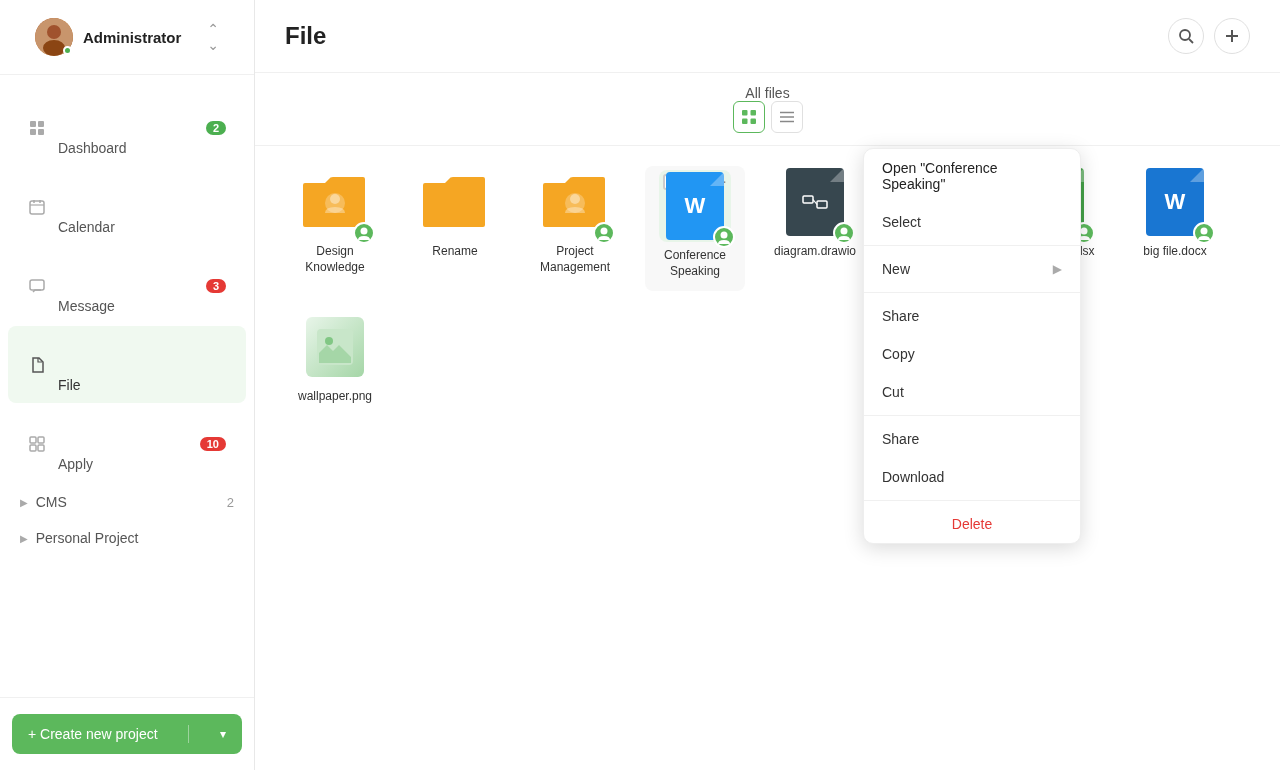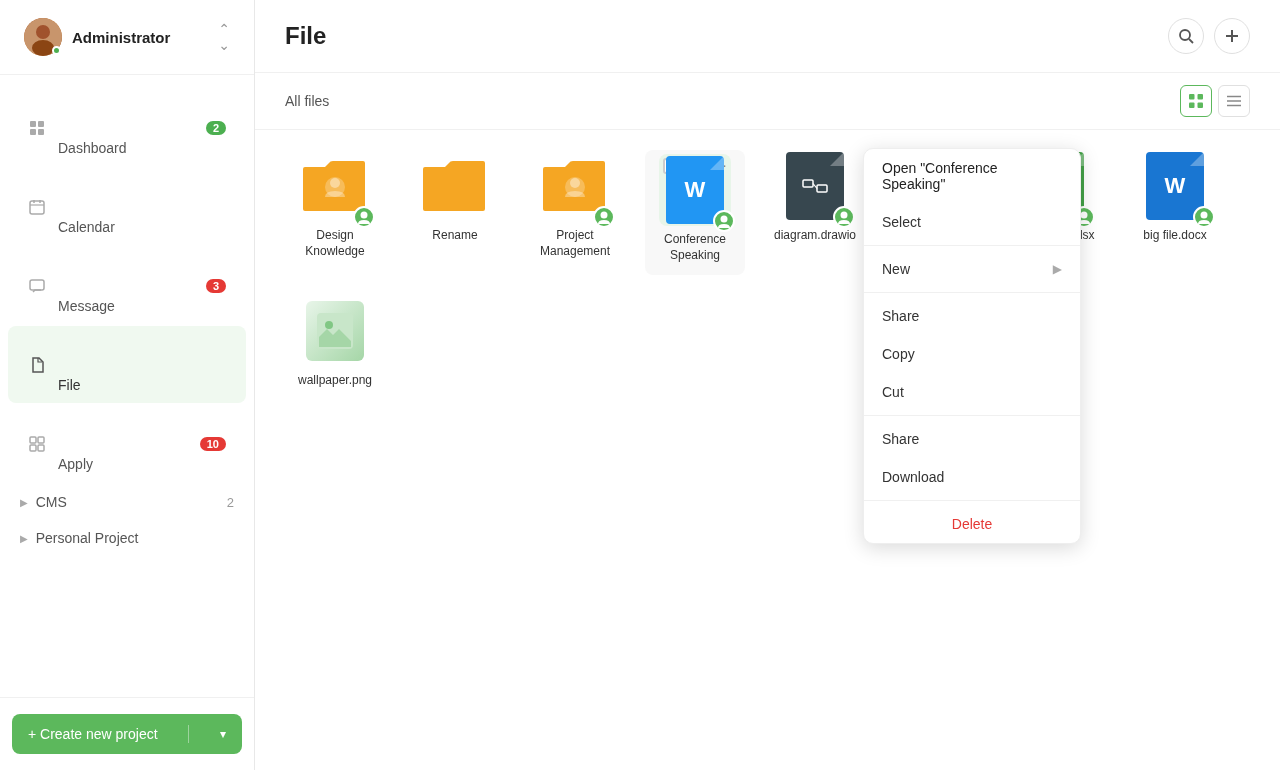--- a/index.html
+++ b/index.html
@@ -12,21 +12,21 @@
       border-right: 1px solid #e8e8e8;
       display: flex;
       flex-direction: column;
       height: 770px;
       flex-shrink: 0;
     }
     .sidebar-header {
       display: flex;
       align-items: center;
       justify-content: space-between;
-      padding: 18px 24px;
+      padding: 18px 35px;
       border-bottom: 1px solid #f0f0f0;
     }
     .sidebar-user {
       display: flex;
       align-items: center;
       gap: 10px;
     }
     .avatar-wrap {
       position: relative;
       width: 38px;
@@ -174,20 +174,21 @@
       color: #555;
       font-size: 16px;
     }
 
     .breadcrumb-bar {
       display: flex;
       align-items: center;
       justify-content: space-between;
       padding: 12px 30px;
       border-bottom: 1px solid #f0f0f0;
+      flex-direction: column;
     }
     .breadcrumb-text {
       font-size: 14px;
       color: #555;
     }
     .view-toggle { display: flex; gap: 6px; align-items: center; }
     .view-btn {
       width: 32px;
       height: 32px;
       border-radius: 6px;

